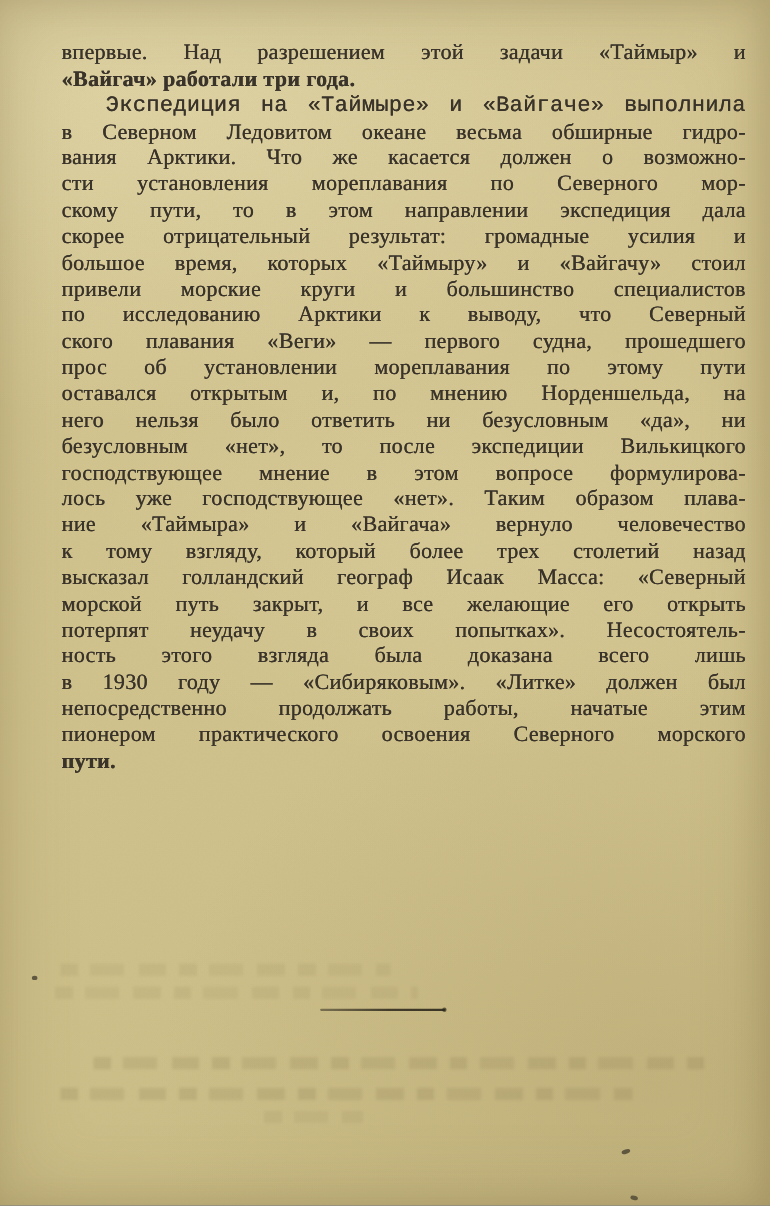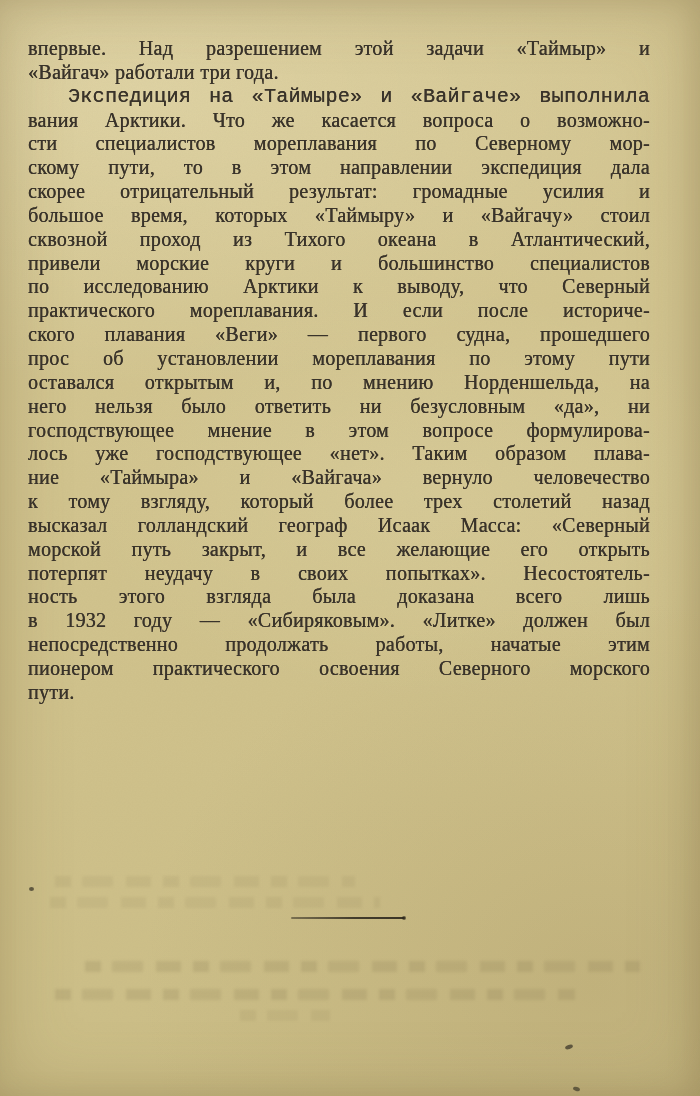--- a/index.html
+++ b/index.html
@@ -17,37 +17,37 @@
       radial-gradient(ellipse 700px 600px at 85% 90%, rgba(140,118,70,0.18), rgba(140,118,70,0) 65%),
       radial-gradient(ellipse 500px 300px at 60% 45%, rgba(255,250,220,0.10), rgba(255,250,220,0) 70%),
       linear-gradient(180deg, #d5c793 0%, #d2c48e 45%, #ccbe86 100%);
     box-shadow: inset 0 0 70px rgba(110,92,52,0.28), inset -8px 0 25px rgba(120,100,60,0.18);
   }
   
   .grain { position: absolute; left: 0; top: 0; pointer-events: none; }
 
   .text-block {
     position: absolute;
-    left: 28px; top: 37px;
+    left: 56px; top: 37px;
     width: 622px;
     color: #39332a;
     font-size: 20px;
     letter-spacing: 0.3px;
     text-shadow: 0.25px 0 0 rgba(57,51,42,0.85), 0 0 0.6px rgba(57,51,42,0.45);
   }
   .paragraph { margin: 0; }
   .line {
     height: 23.85px;
     line-height: 23.85px;
     text-align: justify;
     text-align-last: justify;
     white-space: normal;
     overflow: hidden;
   }
-  .line.last { text-align-last: left; }
+  .line.last { text-align-last: left; font-weight: bold; }
   .line.indent { text-indent: 40px; font-family: Liberation Mono, monospace; }
 
   .divider {
     position: absolute;
     left: 291px; top: 917px;
     width: 114px; height: 2px;
     background: linear-gradient(90deg, rgba(43,38,28,0.50), rgba(43,38,28,0.85) 55%, rgba(43,38,28,0.9));
     border-radius: 1px;
   }
   .divider::after {
@@ -94,42 +94,42 @@
     <rect width="700" height="1096" filter="url(#paperGrain)"></rect>
   </svg>
 
   <div class="text-block" style="color: rgb(57, 51, 42);">
       <div class="paragraph">
         <div class="line">впервые. Над разрешением этой задачи «Таймыр» и</div>
         <div class="line last">«Вайгач» работали три года.</div>
       </div>
       <div class="paragraph">
         <div class="line indent">Экспедиция на «Таймыре» и «Вайгаче» выполнила</div>
-        <div class="line">вания Арктики. Что же касается вопроса о возможно-</div>
-        <div class="line">сти специалистов мореплавания по Северному мор-</div>
+        <div class="line">в Северном Ледовитом океане весьма обширные гидро-</div>
+        <div class="line">вания Арктики. Что же касается должен о возможно-</div>
+        <div class="line">сти установления мореплавания по Северного мор-</div>
         <div class="line">скому пути, то в этом направлении экспедиция дала</div>
         <div class="line">скорее отрицательный результат: громадные усилия и</div>
         <div class="line">большое время, которых «Таймыру» и «Вайгачу» стоил</div>
-        <div class="line">сквозной проход из Тихого океана в Атлантический,</div>
         <div class="line">привели морские круги и большинство специалистов</div>
         <div class="line">по исследованию Арктики к выводу, что Северный</div>
-        <div class="line">практического мореплавания. И если после историче-</div>
         <div class="line">ского плавания «Веги» — первого судна, прошедшего</div>
         <div class="line">прос об установлении мореплавания по этому пути</div>
         <div class="line">оставался открытым и, по мнению Норденшельда, на</div>
         <div class="line">него нельзя было ответить ни безусловным «да», ни</div>
+        <div class="line">безусловным «нет», то после экспедиции Вилькицкого</div>
         <div class="line">господствующее мнение в этом вопросе формулирова-</div>
         <div class="line">лось уже господствующее «нет». Таким образом плава-</div>
         <div class="line">ние «Таймыра» и «Вайгача» вернуло человечество</div>
         <div class="line">к тому взгляду, который более трех столетий назад</div>
         <div class="line">высказал голландский географ Исаак Масса: «Северный</div>
         <div class="line">морской путь закрыт, и все желающие его открыть</div>
         <div class="line">потерпят неудачу в своих попытках». Несостоятель-</div>
         <div class="line">ность этого взгляда была доказана всего лишь</div>
-        <div class="line">в 1932 году — «Сибиряковым». «Литке» должен был</div>
+        <div class="line">в 1930 году — «Сибиряковым». «Литке» должен был</div>
         <div class="line">непосредственно продолжать работы, начатые этим</div>
         <div class="line">пионером практического освоения Северного морского</div>
         <div class="line last">пути.</div>
       </div>
     </div>
 
   <div class="divider"></div>
 
   <div class="ghost-row weak" style="left:55px;  top:876px; width:300px;"></div>
   <div class="ghost-row weak" style="left:50px;  top:897px; width:330px;"></div>

